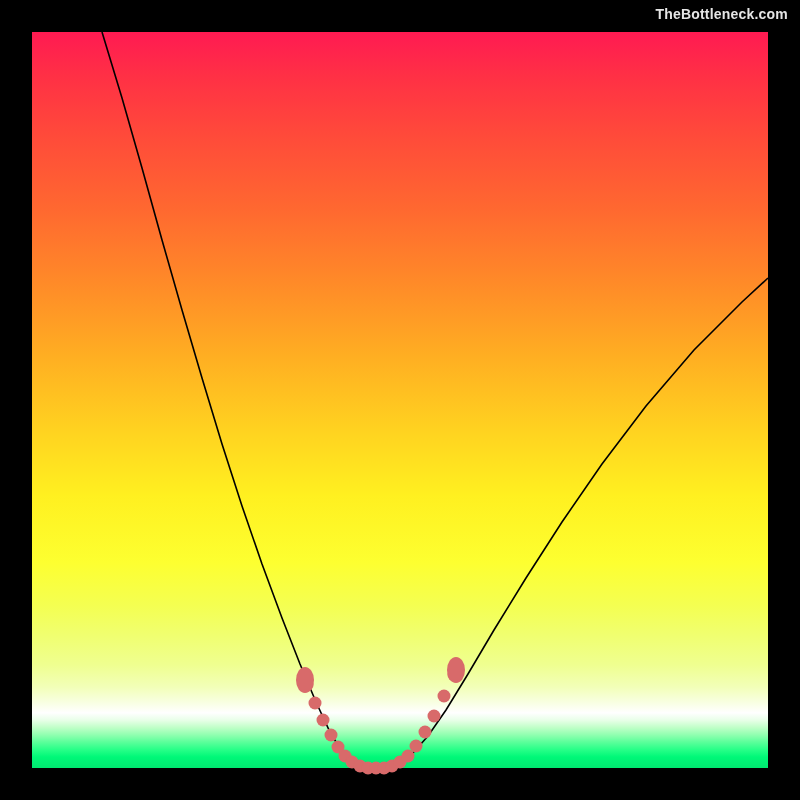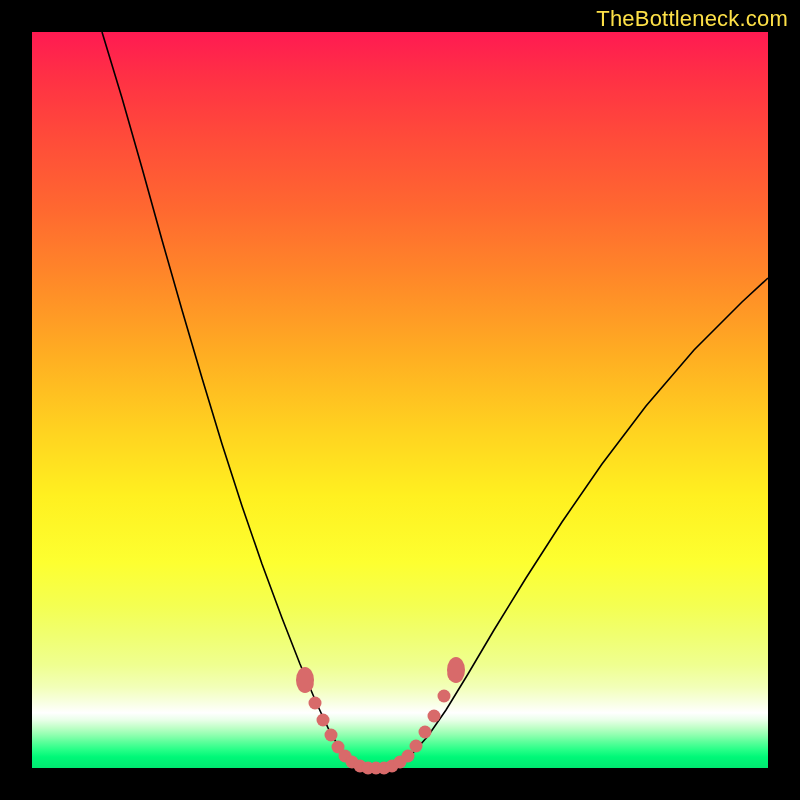--- a/index.html
+++ b/index.html
@@ -8,23 +8,23 @@
     height: 800px;
     background: #000;
     position: relative;
     font-family: Arial, sans-serif;
     overflow: hidden;
   }
   .watermark {
     position: absolute;
     top: 6px;
     right: 12px;
-    color: #fde047;
-    font-size: 22px;
-    font-weight: 400;
+    color: #e5e5e5;
+    font-size: 14px;
+    font-weight: 700;
     z-index: 10;
     letter-spacing: 0.2px;
   }
   .plot-area {
     position: absolute;
     left: 32px;
     top: 32px;
     width: 736px;
     height: 736px;
     background: linear-gradient(to bottom,

